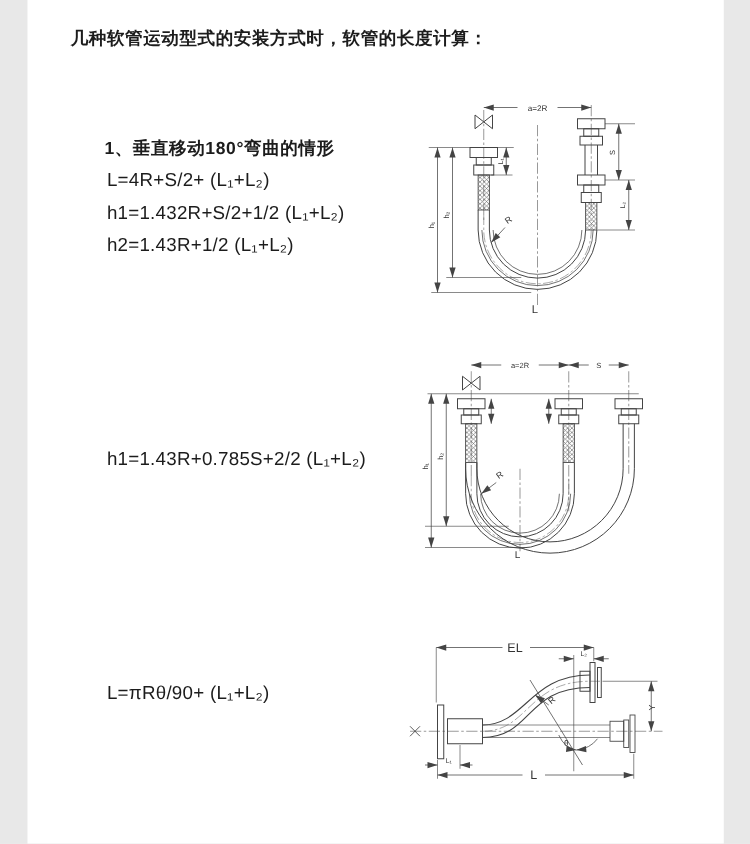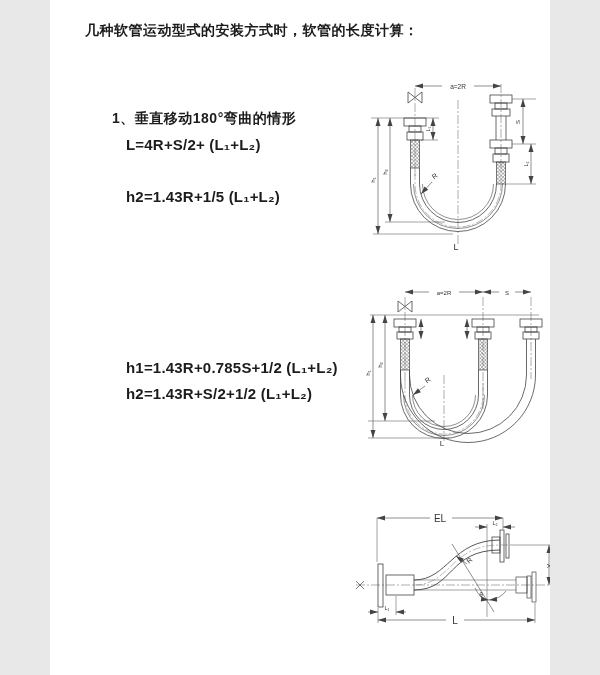--- a/index.html
+++ b/index.html
@@ -1,40 +1,41 @@
 <!DOCTYPE html>
 <html><head>
 <meta charset="utf-8">
 <style>
   html,body{margin:0;padding:0;background:#e8e8e8;}
   .page{
-    position:relative;width:500px;height:675px;background:#ffffff;
+    position:relative;width:557px;height:675px;background:#ffffff;
     font-family:"Liberation Sans","DejaVu Sans",sans-serif;color:#1c1c1c;
     overflow:hidden;margin:0 auto;
   }
   .title{position:absolute;left:35px;top:22px;font-size:14px;font-weight:700;letter-spacing:.5px;}
   .sec-heading{position:absolute;left:62px;font-size:14px;font-weight:700;letter-spacing:.5px;}
-  .formula{position:absolute;left:76px;font-size:15px;font-weight:700;letter-spacing:.2px;white-space:pre;}
+  .formula{position:absolute;left:64px;font-size:15px;font-weight:400;letter-spacing:.2px;white-space:pre;}
   .diag{position:absolute;}
   svg text{font-family:"Liberation Sans","DejaVu Sans",sans-serif;fill:#333;}
 </style>
 </head>
 <body>
 
 <div class="page">
 
   <div class="title">几种软管运动型式的安装方式时，软管的长度计算：</div>
 
   <div class="sec-heading" style="top:110px">1、垂直移动180°弯曲的情形</div>
   <div class="formula" style="top:136px">L=4R+S/2+ (L₁+L₂)</div>
-  <div class="formula" style="top:188px">h2=1.43R+1/5 (L₁+L₂)</div>
-
-  <div class="formula" style="top:359px">h1=1.43R+0.785S+1/2 (L₁+L₂)</div>
-  <div class="formula" style="top:385px">h2=1.43R+S/2+1/2 (L₁+L₂)</div>
-
+  <div class="formula" style="top:162px">h1=1.432R+S/2+1/2 (L₁+L₂)</div>
+  <div class="formula" style="top:188px">h2=1.43R+1/2 (L₁+L₂)</div>
+
+  <div class="formula" style="top:359px">h1=1.43R+0.785S+2/2 (L₁+L₂)</div>
+
+  <div class="formula" style="top:546px">L=πRθ/90+ (L₁+L₂)</div>
 
   <svg class="diag" style="left:313px;top:72px" width="240" height="185" viewBox="0 0 240 185">
     <defs>
       <marker id="a1e" markerUnits="userSpaceOnUse" markerWidth="9" markerHeight="6" refX="8.5" refY="3" orient="auto">
         <path d="M0.5,0.5 L8.5,3 L0.5,5.5 z" fill="#444"></path>
       </marker>
       <marker id="a1s" markerUnits="userSpaceOnUse" markerWidth="9" markerHeight="6" refX="0.5" refY="3" orient="auto">
         <path d="M8.5,0.5 L0.5,3 L8.5,5.5 z" fill="#444"></path>
       </marker>
       <pattern id="ht1" width="3.5" height="3.5" patternUnits="userSpaceOnUse">

